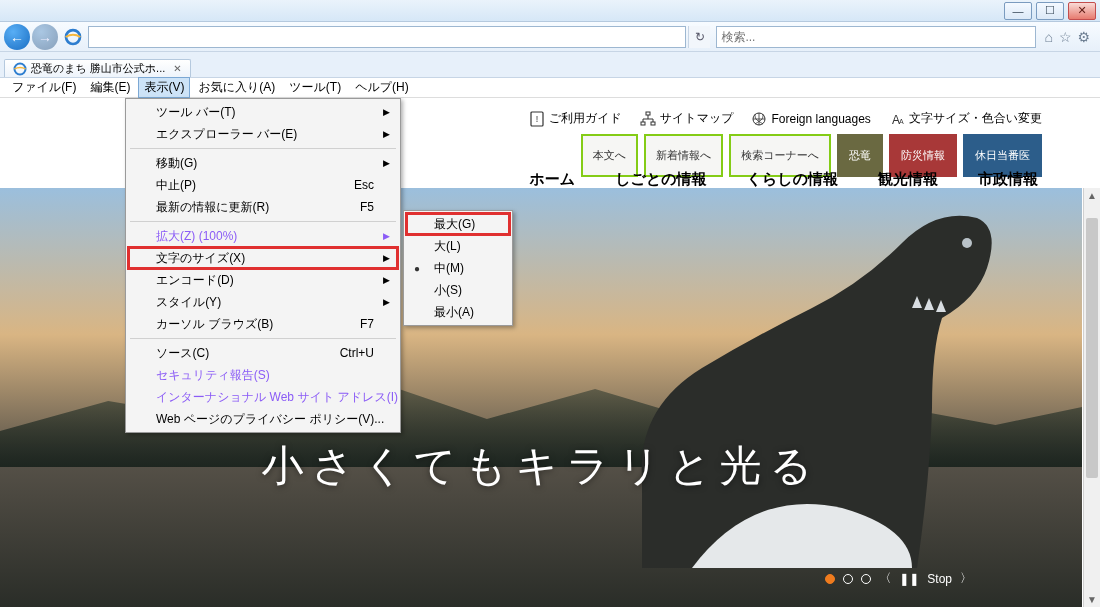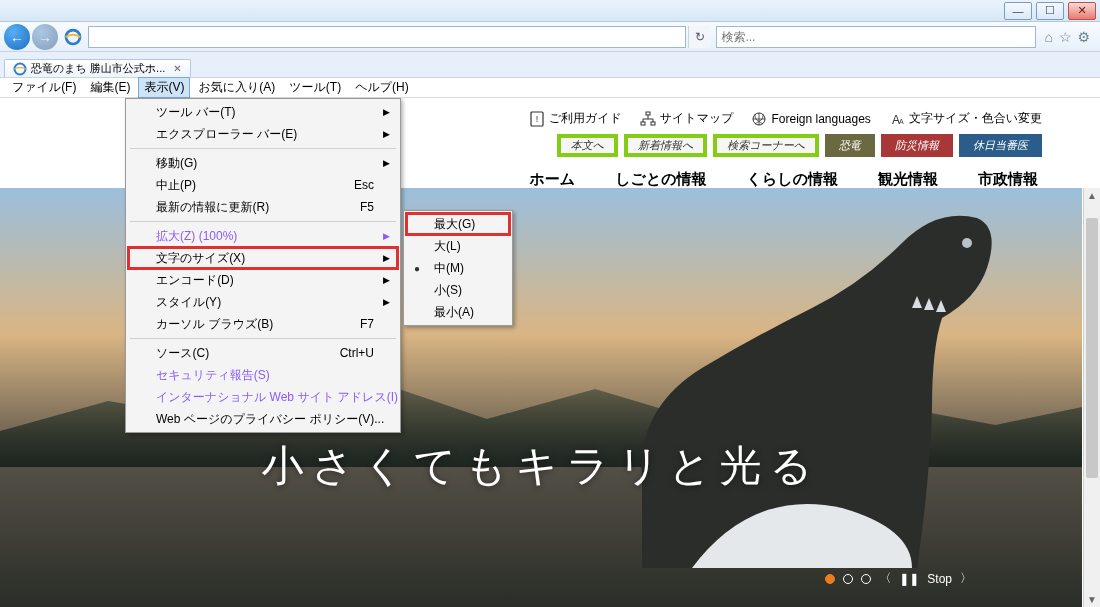--- a/index.html
+++ b/index.html
@@ -52,21 +52,21 @@
   .dot { width:10px; height:10px; border:1px solid #fff; border-radius:50%; }
   .dot.active { background:#ef7b1e; border-color:#ef7b1e; }
 
   
   .utils { position:absolute; top:12px; left:0; right:18px; display:flex; justify-content:flex-end; gap:18px; font-size:12px; padding-right:40px; }
   .utils .u { display:flex; align-items:center; gap:4px; }
   .utils .ico { width:16px; height:16px; }
 
   
   .quick { position:absolute; top:36px; left:0; right:18px; display:flex; justify-content:flex-end; gap:6px; padding-right:40px; }
-  .qbtn { padding:0 10px; font-size:11px; border:4px solid #84cc16; background:#f6f6f4; color:#333;font-style:italic; }
+  .qbtn { padding:12px 10px; font-size:11px; border:2px solid #84cc16; background:#f6f6f4; color:#333; }
   .qbtn.dk1 { background:#6a6941; color:#fff; border-color:#6a6941; }
   .qbtn.dk2 { background:#a83838; color:#fff; border-color:#a83838; }
   .qbtn.dk3 { background:#2c5d8a; color:#fff; border-color:#2c5d8a; }
 
   
   .mainnav { position:absolute; top:62px; left:0; right:18px; display:flex; justify-content:flex-end; gap:32px; padding:6px 40px 6px 40px; font-size:15px; font-weight:bold; }
   .mainnav div { padding:4px 4px; }
   .mainnav .home { border-bottom:2px solid #c7a15b; }
 
   

